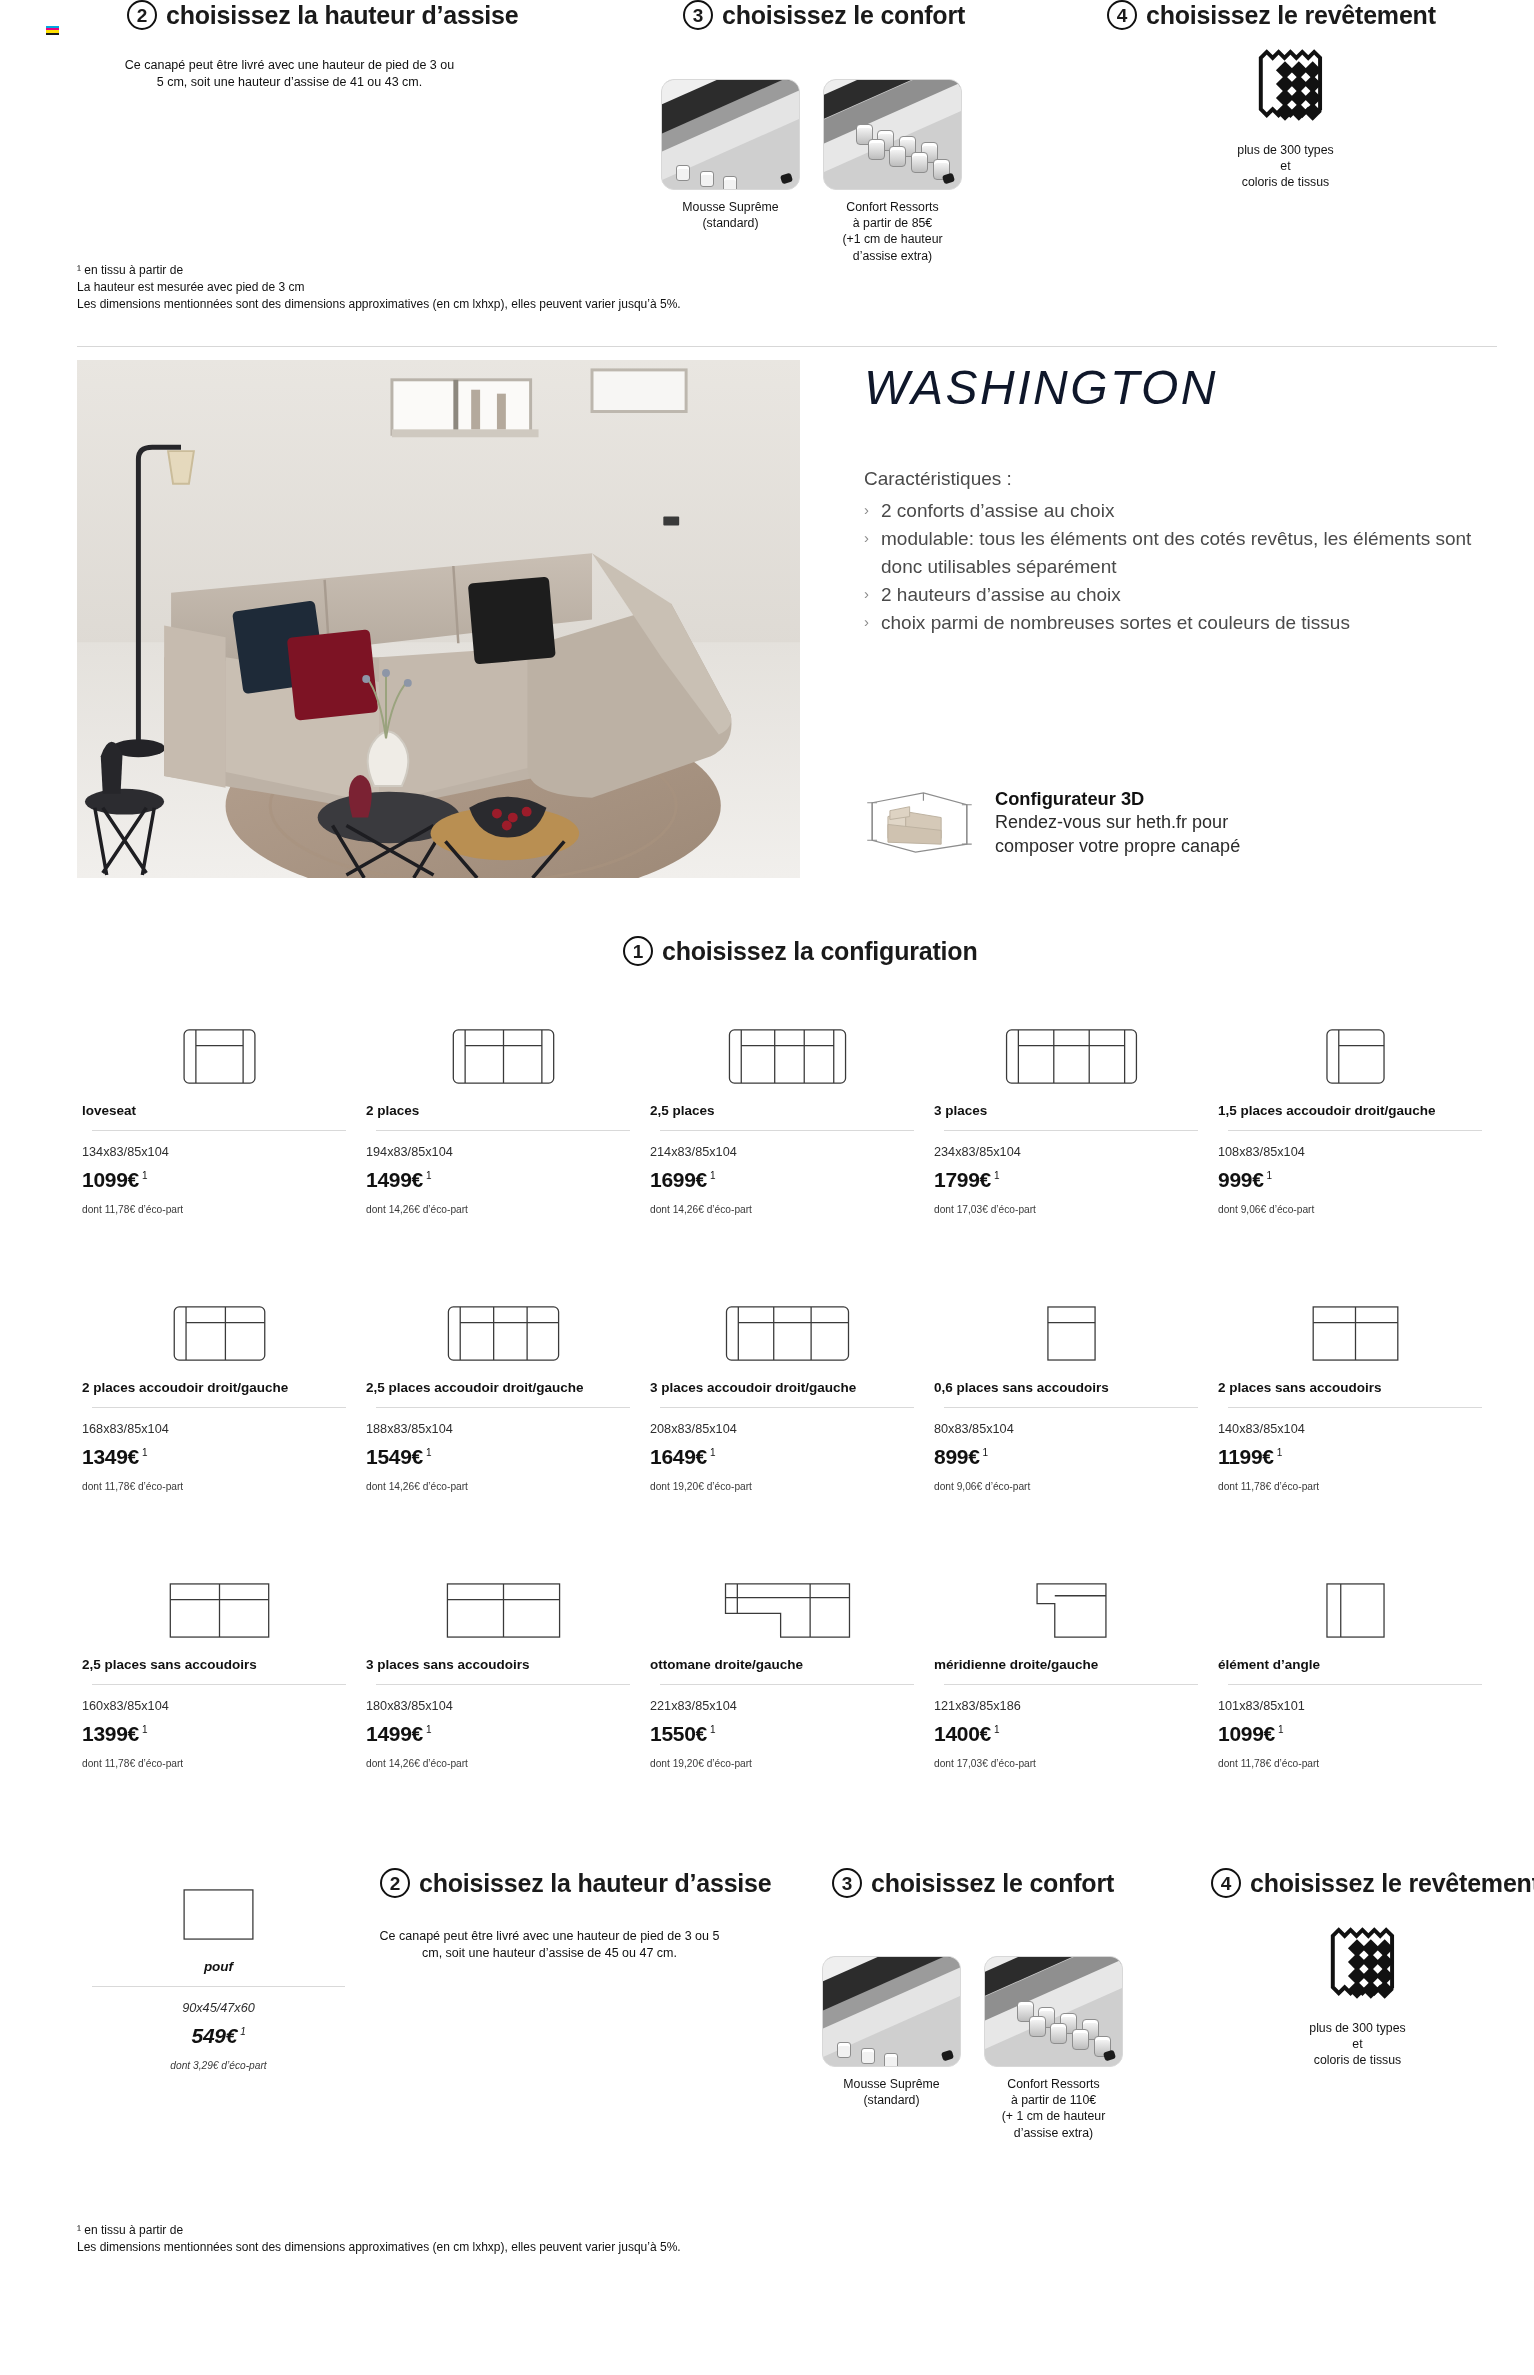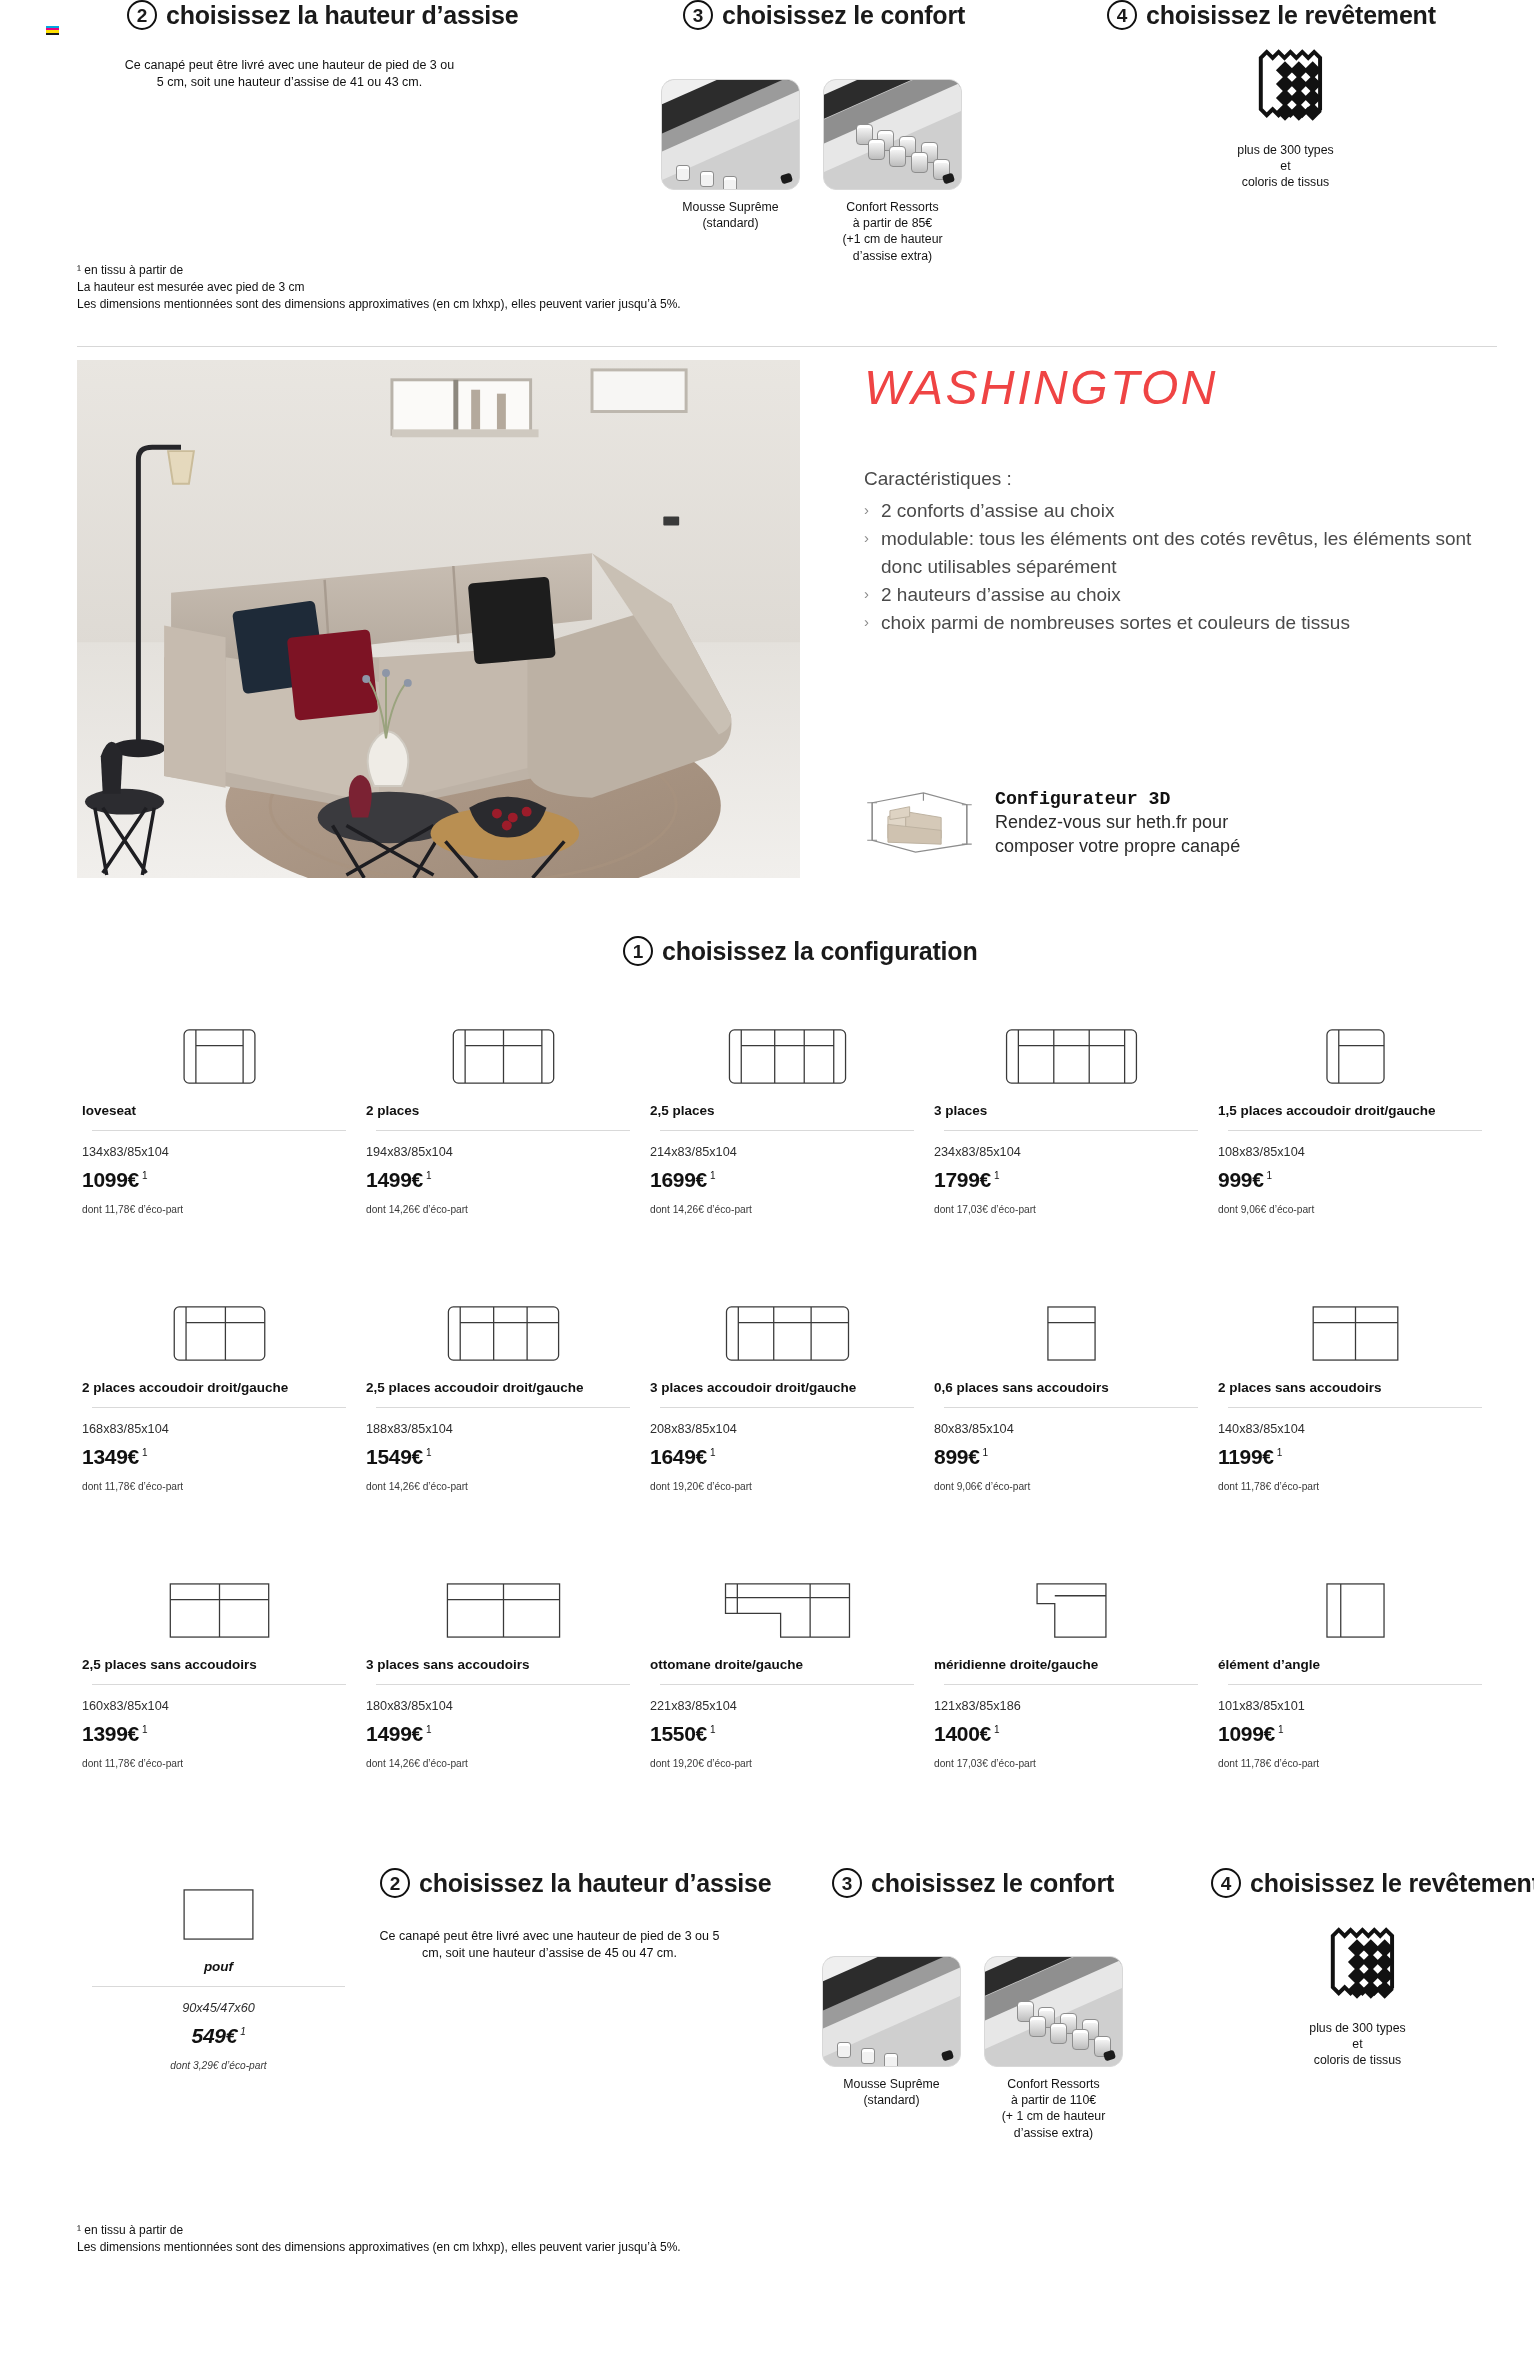--- a/index.html
+++ b/index.html
@@ -77,37 +77,37 @@
 
   #hero-photo {
     position:absolute; left:77px; top:360px; width:723px; height:518px;
     overflow:hidden; background:#e9e6e2;
   }
   #hero-photo svg { display:block; width:723px; height:518px; }
 
   #hero-title {
     position:absolute; left:864px; top:360px;
     font-size:48px; font-weight:300; font-style:italic;
-    letter-spacing:2.5px; color:#ef4444;
+    letter-spacing:2.5px; color:#0f172a;
     font-family:"Liberation Sans", sans-serif;
     text-align:right;
   }
   #hero-carac {
     position:absolute; left:864px; top:465px; width:634px;
     font-size:19px; line-height:1.47; color:#4a4a4a; font-weight:300;
   }
   #hero-carac .lead { margin-bottom:4px; }
   #hero-carac ul { list-style:none; margin:0; padding:0; }
   #hero-carac li { display:flex; gap:12px; align-items:flex-start; }
   #hero-carac li .chev { color:#8a8a8a; font-size:15px; line-height:1.75; flex:none; }
 
   #config3d { position:absolute; left:864px; top:787px; display:flex; gap:22px; align-items:flex-start; }
   #config3d .c3d-ico { width:109px; height:69px; flex:none; }
   #config3d .c3d-txt { font-size:18px; line-height:1.33; color:#2b2b2b; font-weight:300; }
-  #config3d .c3d-txt .hd { font-weight:700; color:#111; font-size:18.3px;font-family:Liberation Mono, monospace; }
+  #config3d .c3d-txt .hd { font-weight:700; color:#111; font-size:18.3px; }
 
   
   #step1 { position:absolute; left:623px; top:936px; }
 
   
   .pgrid {
     position:absolute; left:77px; width:1420px;
     display:grid; grid-template-columns:repeat(5, 1fr);
   }
   #pgrid-r1 { top:1010px; }

